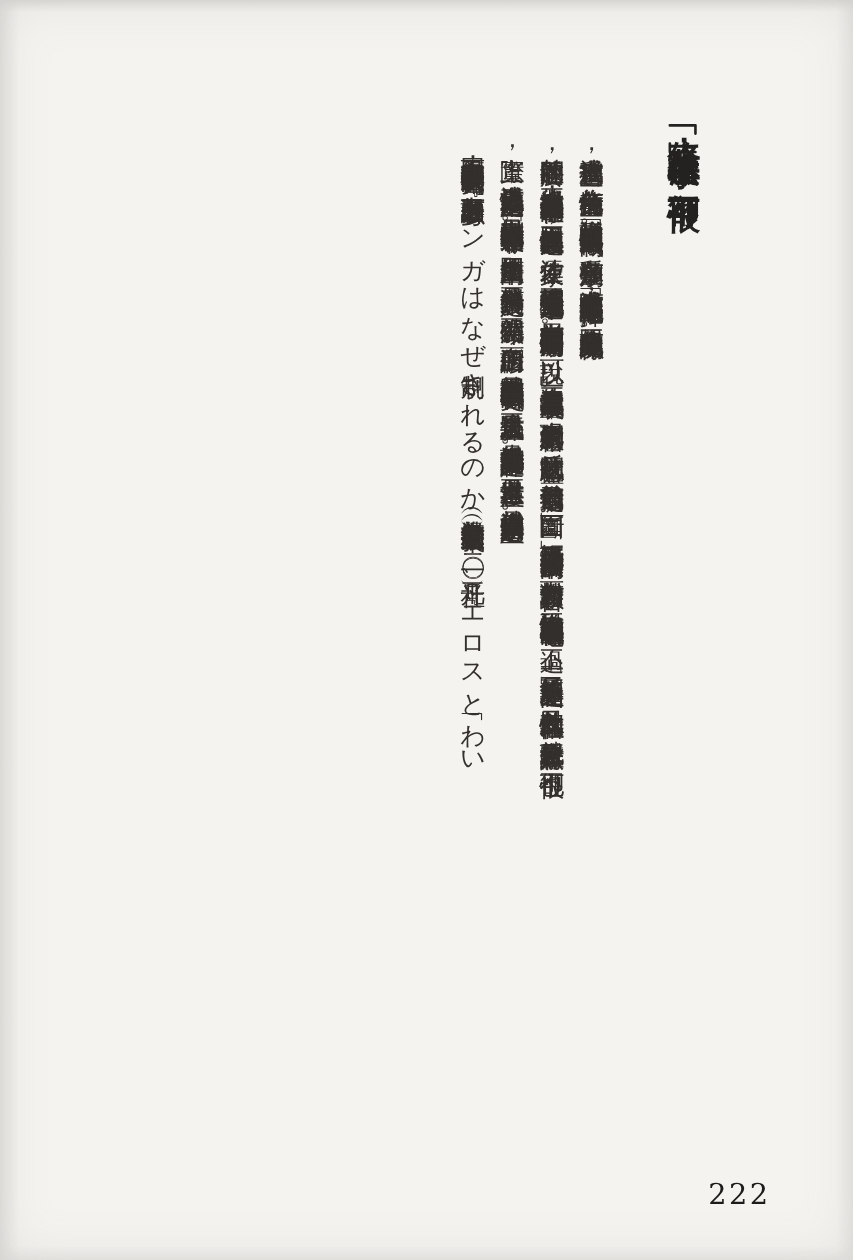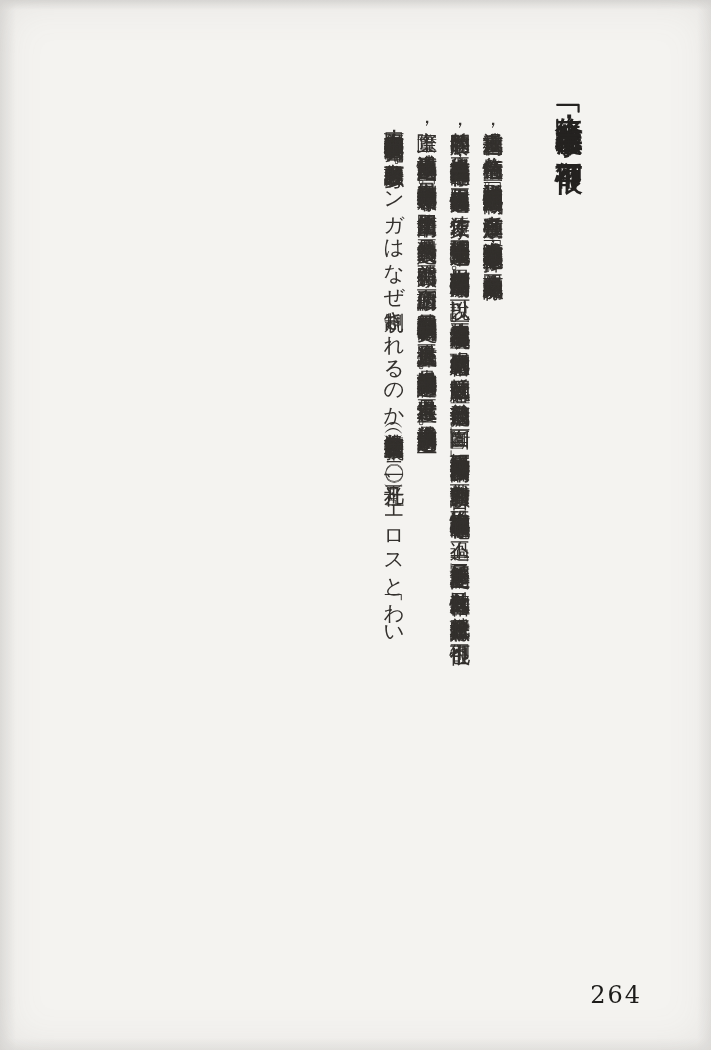--- a/index.html
+++ b/index.html
@@ -64,14 +64,14 @@
 <div class="book-page">
   <div class="text-block">
     <h1 class="chapter-title">「修正」雖然礙事，卻不可恨</h1>
     <div class="body-text">
       <p>成人漫畫這種書刊，作為色情行業的一種，注定從誕生的那一刻起就必須永遠與性器的「修正」戰鬥。在各種漫畫類別中，唯有成人漫畫作家的手筆會被不問是非地「修正」掉，跟修正有著超過孽緣的兄弟關係。</p>
       <p>棘手的問題在於，修正與成人漫畫雖然是各自位在天秤兩端的存在，但正是因為有性器修正的過程，才逼使作家、編輯們不得不巧妙地連修正也拿來運用，思考如何在被削除的前提下編寫出煽情的場面。可以說，連修正本身也被利用成了一種漫畫表現。表現者受到的管制愈嚴格，反抗它的鬥志就旺盛。前幾章我們已提過，「斷面圖」、「觸手」表現正是由於這種反骨精神才發展出來的；然而對作家和讀者而言，恐怕再也沒有比馬賽克更礙手礙腳的存在了吧？不過，一旦了解「修正」之歷史和理由、以及其方法的個性和性格，就會發現修正雖然討厭，卻也不可恨。</p>
       <p>實際上，成人漫畫性器修正規定的由來，是出自日本刑法第一七五條「猥褻物頒布等罪」。即使是用筆畫出來的，只要符合猥褻的定義，就不得公開頒布。而所謂的修正，就是一場圍繞著猥褻的概念和管制的奮戰史；這點不只是成人漫畫界，也是一般漫畫表現者創作時的重要課題。只要世上還存在漫畫，這就是今後漫畫家們永遠必須考慮的主題。</p>
       <p>因為市面上已經有很多關於漫畫管制的研究書籍，有興趣的讀者可以參考『マンガはなぜ規制されるのか（為什麼漫畫會被管制）』（長岡義幸／二〇一〇，平凡社）、『エロスと「わい</p>
     </div>
   </div>
-  <div class="page-number">264</div>
+  <div class="page-number">222</div>
 </div>
 
 </body></html>

